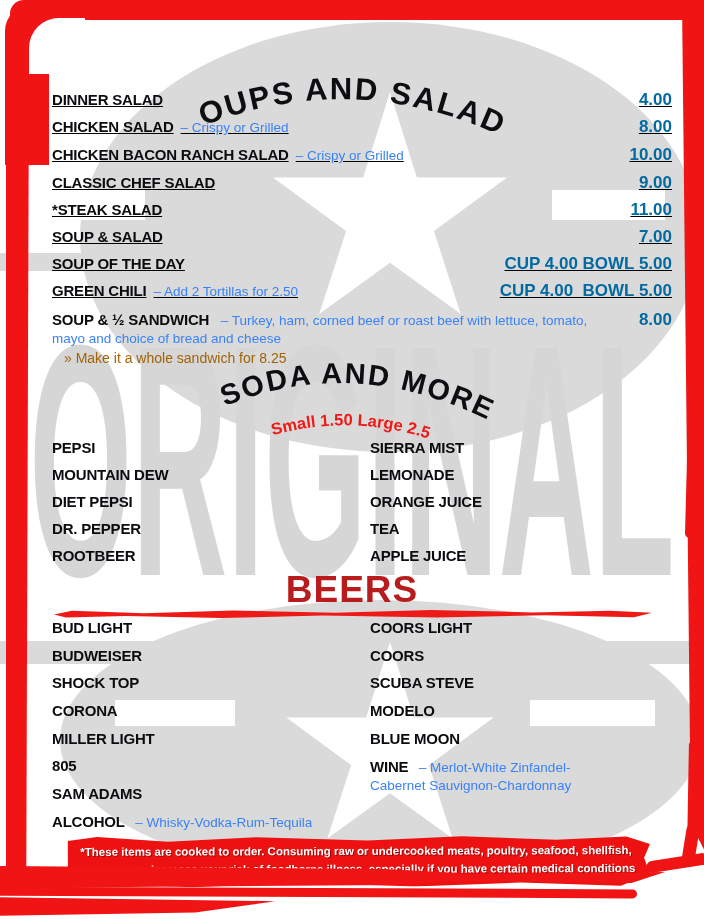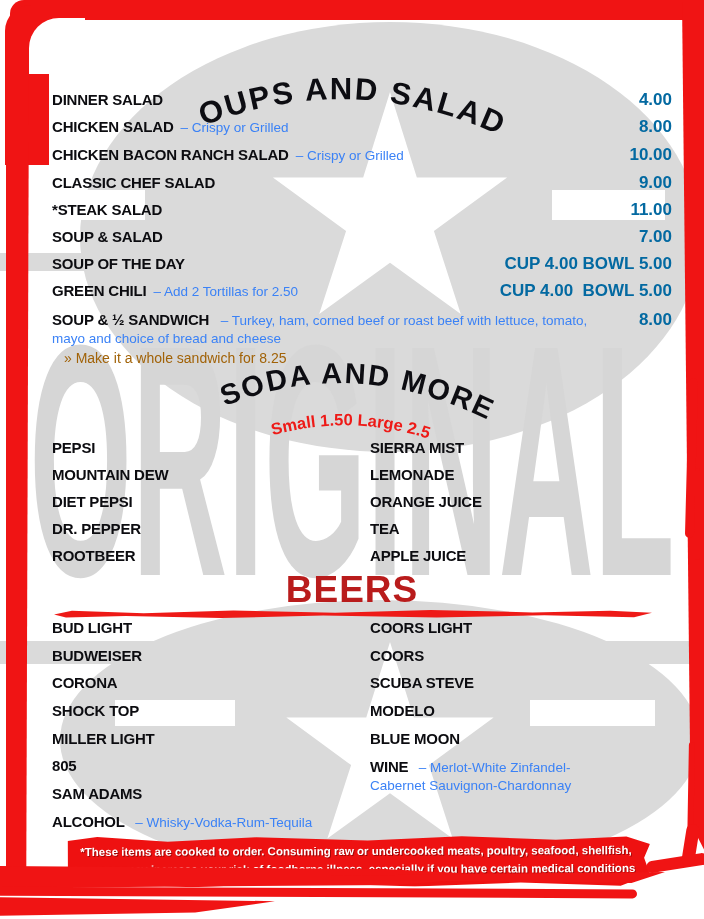--- a/index.html
+++ b/index.html
@@ -25,21 +25,21 @@
   .wm-original span{display:inline-block;font-size:330px;line-height:330px;font-weight:bold;
     color:#d6d6d6;white-space:nowrap;transform:scale(0.4,1) translateX(-50%);transform-origin:0 0;}
 
   
   .content{position:absolute;left:0;top:0;width:704px;height:919px;z-index:2;}
   .arc-svg{position:absolute;left:0;overflow:visible;}
   .arc-title-text{font-weight:bold;fill:#0d0d12;letter-spacing:2px;}
   .arc-price-text{font-weight:bold;fill:#ee1a17;}
 
   .list{position:absolute;left:52px;width:620px;}
-  .row{display:flex;align-items:baseline;line-height:16px;margin-bottom:11px;}
+  .row{display:flex;align-items:baseline;line-height:16px;margin-bottom:11px;text-decoration:underline;}
   .nm{font-weight:bold;font-size:15px;color:#0c0c10;letter-spacing:-0.2px;white-space:nowrap;}
   .ds{font-size:13.5px;color:#3b82f6;margin-left:7px;white-space:nowrap;}
   .pr{margin-left:auto;font-weight:bold;font-size:17px;color:#0369a1;white-space:pre;}
 
   .feature{position:relative;line-height:17px;}
   .feature .body{display:block;width:552px;}
   .feature .ds{white-space:normal;}
   .feature .pr{position:absolute;right:0;top:0;}
   .feature .note{font-size:14px;color:#a16207;padding-left:12px;margin-top:3px;}
 
@@ -189,22 +189,22 @@
       </div>
     </div>
 
     <div class="beers-title">BEERS</div>
     <div class="beers-underline"></div>
 
     <div class="cols" style="top:620px;">
       <div class="col col-l">
         <div class="bev"><span class="nm">BUD LIGHT</span></div>
         <div class="bev"><span class="nm">BUDWEISER</span></div>
+        <div class="bev"><span class="nm">SHOCK TOP</span></div>
         <div class="bev"><span class="nm">CORONA</span></div>
-        <div class="bev"><span class="nm">SHOCK TOP</span></div>
         <div class="bev"><span class="nm">MILLER LIGHT</span></div>
         <div class="bev"><span class="nm">805</span></div>
         <div class="bev"><span class="nm">SAM ADAMS</span></div>
         <div class="bev">
           <span class="nm">ALCOHOL</span>
           <span class="ds">– Whisky-Vodka-Rum-Tequila</span>
         </div>
       </div>
       <div class="col col-r">
         <div class="bev"><span class="nm">COORS LIGHT</span></div>

